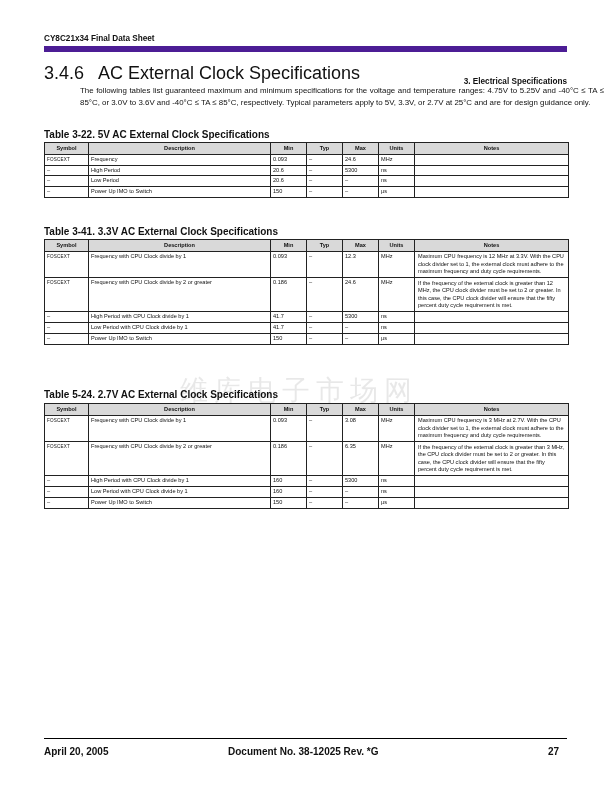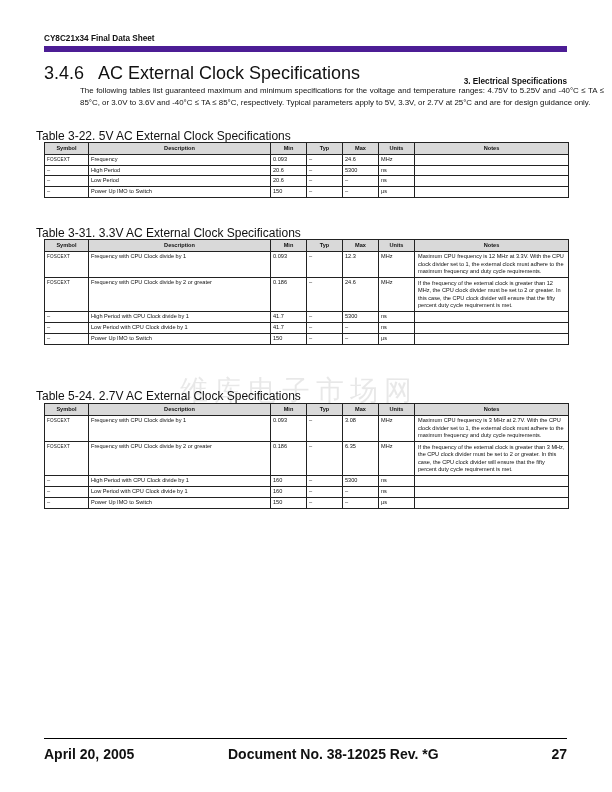--- a/index.html
+++ b/index.html
@@ -5,33 +5,33 @@
   html, body { margin: 0; padding: 0; background: #ffffff; }
   body { width: 612px; height: 792px; position: relative; overflow: hidden;
          font-family: "Liberation Sans", sans-serif; color: #111; }
   .header { position: absolute; left: 44px; top: 33px; width: 523px; height: 13px;
             font-size: 8.2px; font-weight: bold; border-bottom: 6px solid #4c1d95; }
   .header .left { position: absolute; left: 0; top: 1px; }
   .header .right { position: absolute; right: 0; top: 1px; margin-top: 43px; }
   .section-title { position: absolute; left: 44px; top: 63px; font-size: 18px; }
   .section-title .num { display: inline-block; width: 54px; }
   .intro { position: absolute; left: 44px; top: 85px; width: 524px; font-size: 7.9px; line-height: 11.8px; text-align: justify; margin-left: 36px; }
-  .caption { position: absolute; left: 36px; font-size: 12px; font-weight: normal; }
+  .caption { position: absolute; left: 44px; font-size: 10px; font-weight: bold; }
   table.spec { position: absolute; left: 44px; width: 524px; border-collapse: collapse; table-layout: fixed; font-size: 5.6px; }
   table.spec th, table.spec td { border: 0.8px solid #222; padding: 1px 2px; vertical-align: top; line-height: 7.8px; }
   table.spec th { background: #d9d9d9; font-weight: bold; text-align: center; padding: 1.5px 2px; }
   table.spec td.notes { line-height: 7.5px; padding: 1.5px 3px; }
   .sym-small { font-size: 4.6px; letter-spacing: 0.2px; }
   .watermark { position: absolute; left: 180px; top: 372px; font-size: 28px; color: rgba(0,0,0,0.09);
                font-family: "DejaVu Serif", serif; letter-spacing: 6px; pointer-events: none; }
   .footer { position: absolute; left: 44px; top: 738px; width: 523px; border-top: 1px solid #000;
-            font-size: 14px; font-weight: bold; height: 20px; }
+            font-size: 10px; font-weight: bold; height: 20px; }
   .footer .left { position: absolute; left: 0; top: 7px; }
   .footer .center { position: absolute; left: 184px; top: 7px; }
-  .footer .right { position: absolute; right: 0; top: 7px; }
+  .footer .right { position: absolute; right: 8px; top: 7px; }
 </style>
 </head>
 <body>
 
 <div class="header">
   <span class="left">CY8C21x34 Final Data Sheet</span>
   <span class="right">3. Electrical Specifications</span>
 </div>
 
 <div class="section-title">
@@ -95,21 +95,21 @@
         <td>Power Up IMO to Switch</td>
         <td>150</td>
         <td>–</td>
         <td>–</td>
         <td>µs</td>
         <td class="notes"></td>
       </tr>
     </tbody>
   </table>
 
-<div class="caption" style="top:226px;">Table 3-31. 3.3V AC External Clock Specifications</div>
+<div class="caption" style="top:226px;">Table 3-41. 3.3V AC External Clock Specifications</div>
 <table class="spec" style="top:239px;">
     <colgroup>
       <col style="width: 44px;">
       <col style="width: 182px;">
       <col style="width: 36px;">
       <col style="width: 36px;">
       <col style="width: 36px;">
       <col style="width: 36px;">
       <col style="width: 154px;">
     </colgroup>

